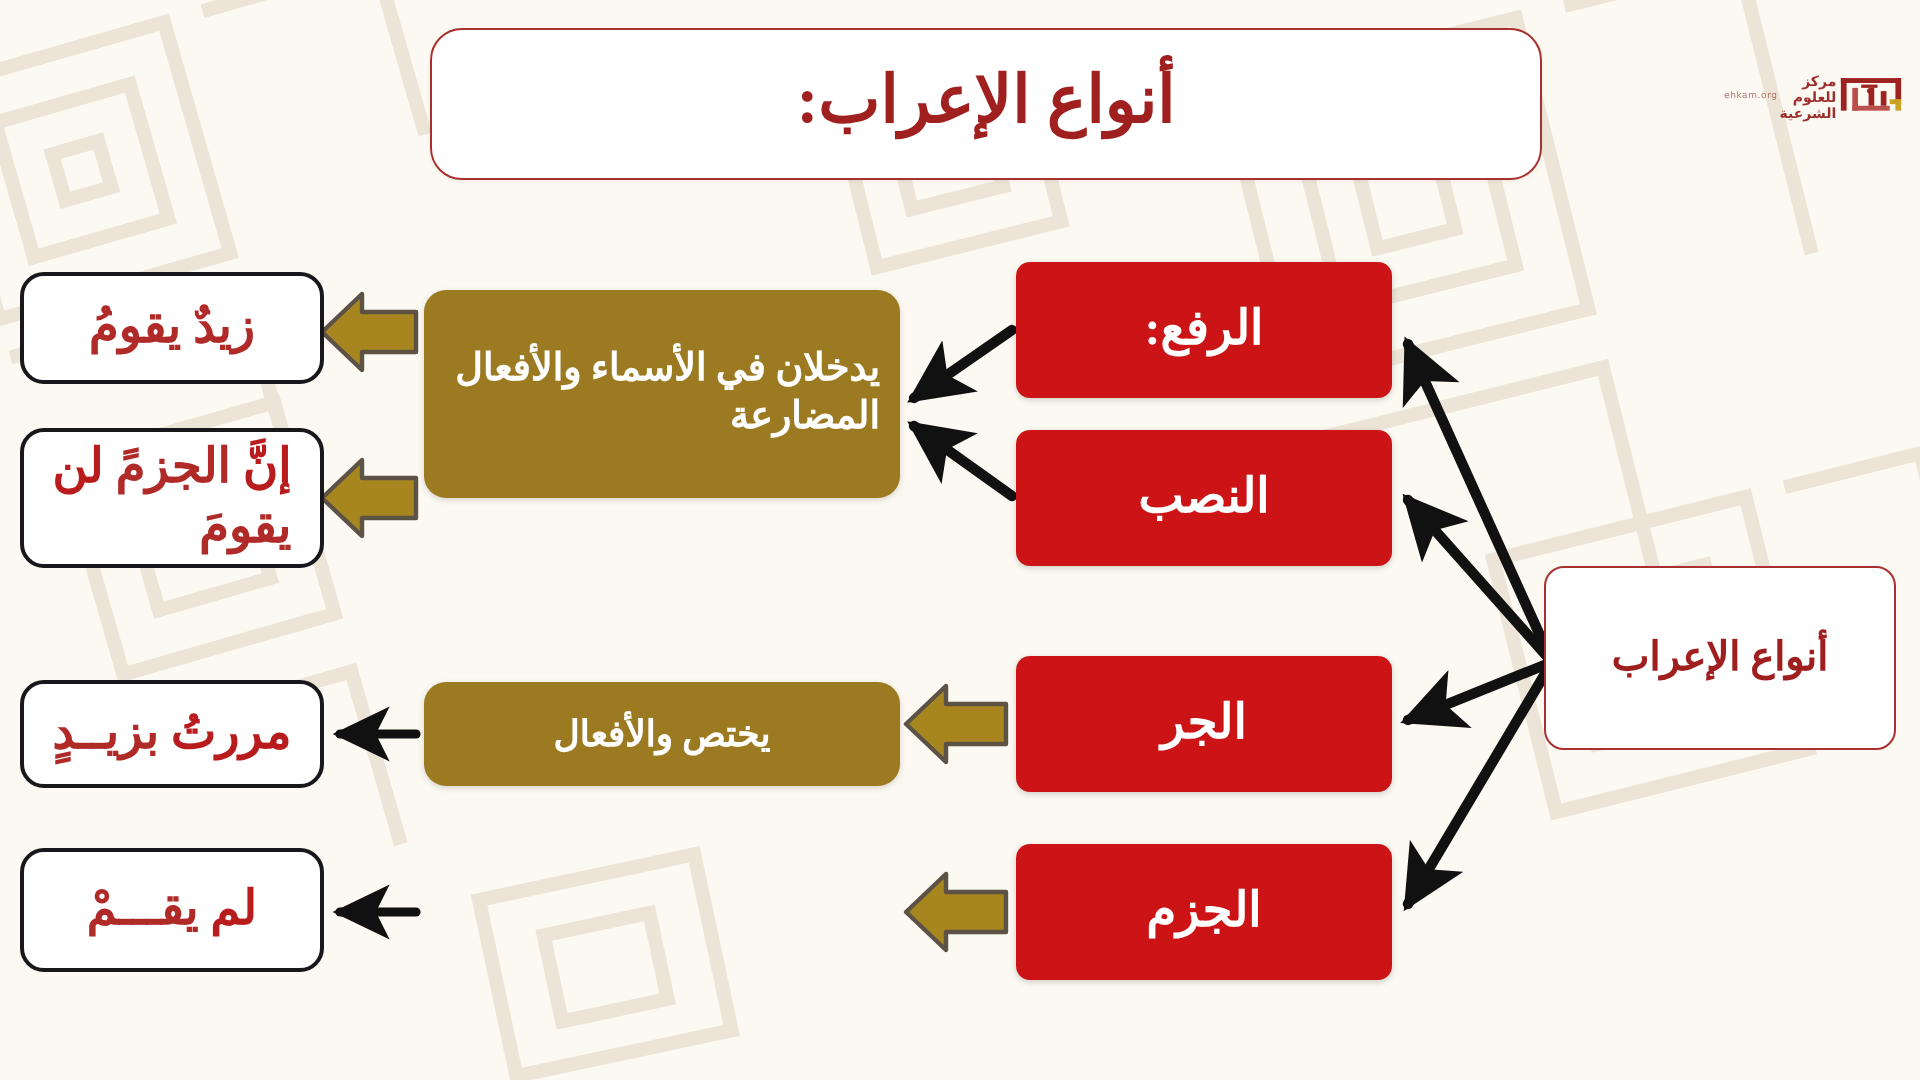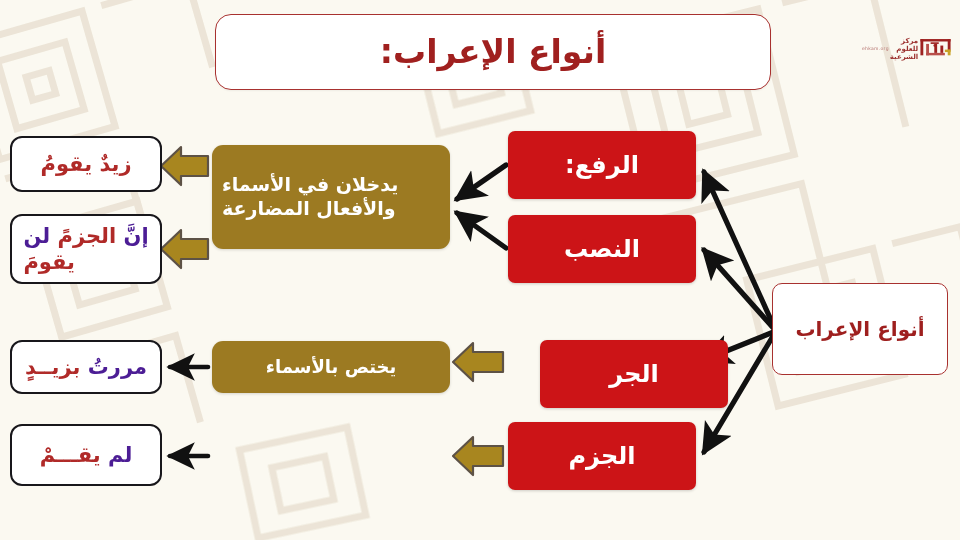--- a/index.html
+++ b/index.html
@@ -37,23 +37,24 @@
     pointer-events: none;
   }
 
   
   .node {
     position: absolute;
     box-sizing: border-box;
     display: flex;
     align-items: center;
     justify-content: center;
-    text-align: left;
+    text-align: right;
     line-height: 1.25;
     direction: rtl;
+    font-family: Liberation Serif, serif;
   }
 
   
   .title-banner {
     left: 215px;
     top: 14px;
     width: 556px;
     height: 76px;
     background: #ffffff;
     border: 1.6px solid #a8312f;
@@ -85,21 +86,21 @@
     height: 68px;
     background: #cc1417;
     border-radius: 7px;
     color: #ffffff;
     font-size: 24px;
     font-weight: bold;
     box-shadow: 0 1px 3px rgba(0,0,0,0.18);
   }
   .cat-0 { left: 508px; top: 131px; }
   .cat-1 { left: 508px; top: 215px; }
-  .cat-2 { left: 508px; top: 340px; margin-left: 32px; }
+  .cat-2 { left: 508px; top: 328px; }
   .cat-3 { left: 508px; top: 422px; }
 
   
   .rule-box {
     background: #9c7a22;
     border-radius: 11px;
     color: #ffffff;
     font-weight: bold;
     box-shadow: 0 1px 3px rgba(0,0,0,0.15);
     padding: 0 10px;
@@ -115,31 +116,31 @@
   .rule-2 {
     left: 212px; top: 424px; width: 238px; height: 66px;
     font-size: 18px;
   }
 
   
   .ex-box {
     background: #ffffff;
     border: 2.2px solid #18171b;
     border-radius: 12px;
-    font-size: 21px;
+    font-size: 24px;
     font-weight: bold;
     padding: 0 8px;
   }
   .ex-0 { left: 10px; top: 136px; width: 152px; height: 56px; }
   .ex-1 { left: 10px; top: 214px; width: 152px; height: 70px; }
   .ex-2 { left: 10px; top: 340px; width: 152px; height: 54px; }
   .ex-3 { left: 10px; top: 424px; width: 152px; height: 62px; }
 
   .ex-box .w-red   { color: #b02a28; }
-  .ex-box .w-black { color: #4c1d95; }
+  .ex-box .w-black { color: #b91c1c; }
   .ex-box .ln { display: block; }
 
   
   #logo {
     position: absolute;
     left: 862px;
     top: 8px;
     width: 92px;
     height: 80px;
     display: flex;
@@ -264,21 +265,21 @@
   <div class="node cat-box cat-3">الجزم</div>
 
   <div class="node rule-box rule-0">
     <span>
       <span class="ln">يدخلان في الأسماء</span>
       <span class="ln">والأفعال المضارعة</span>
     </span>
   </div>
   <div class="node rule-box rule-1">
     <span>
-      <span class="ln">يختص بالأسماء</span>
+      <span class="ln">يختص والأفعال</span>
     </span>
   </div>
 
   <div class="node ex-box ex-0">
       <span>
         <span class="ln"><span class="w-red">زيدٌ يقومُ</span></span>
       </span>
     </div>
   <div class="node ex-box ex-1">
       <span>

